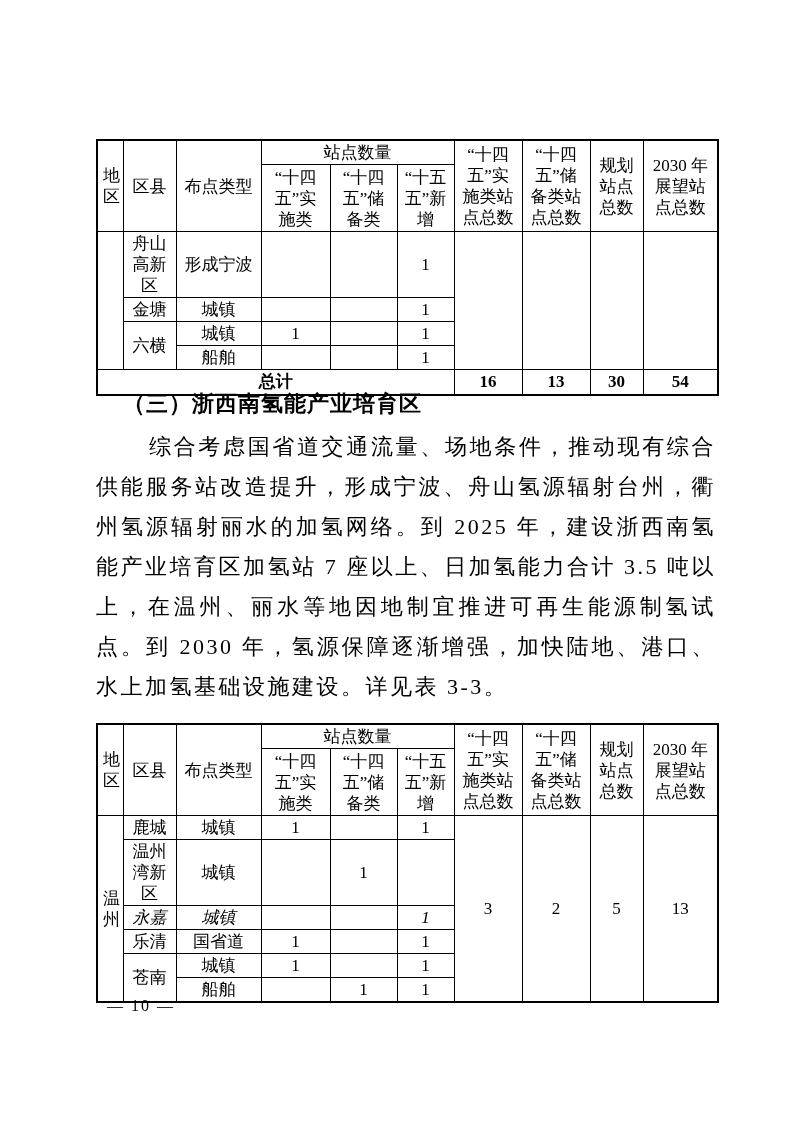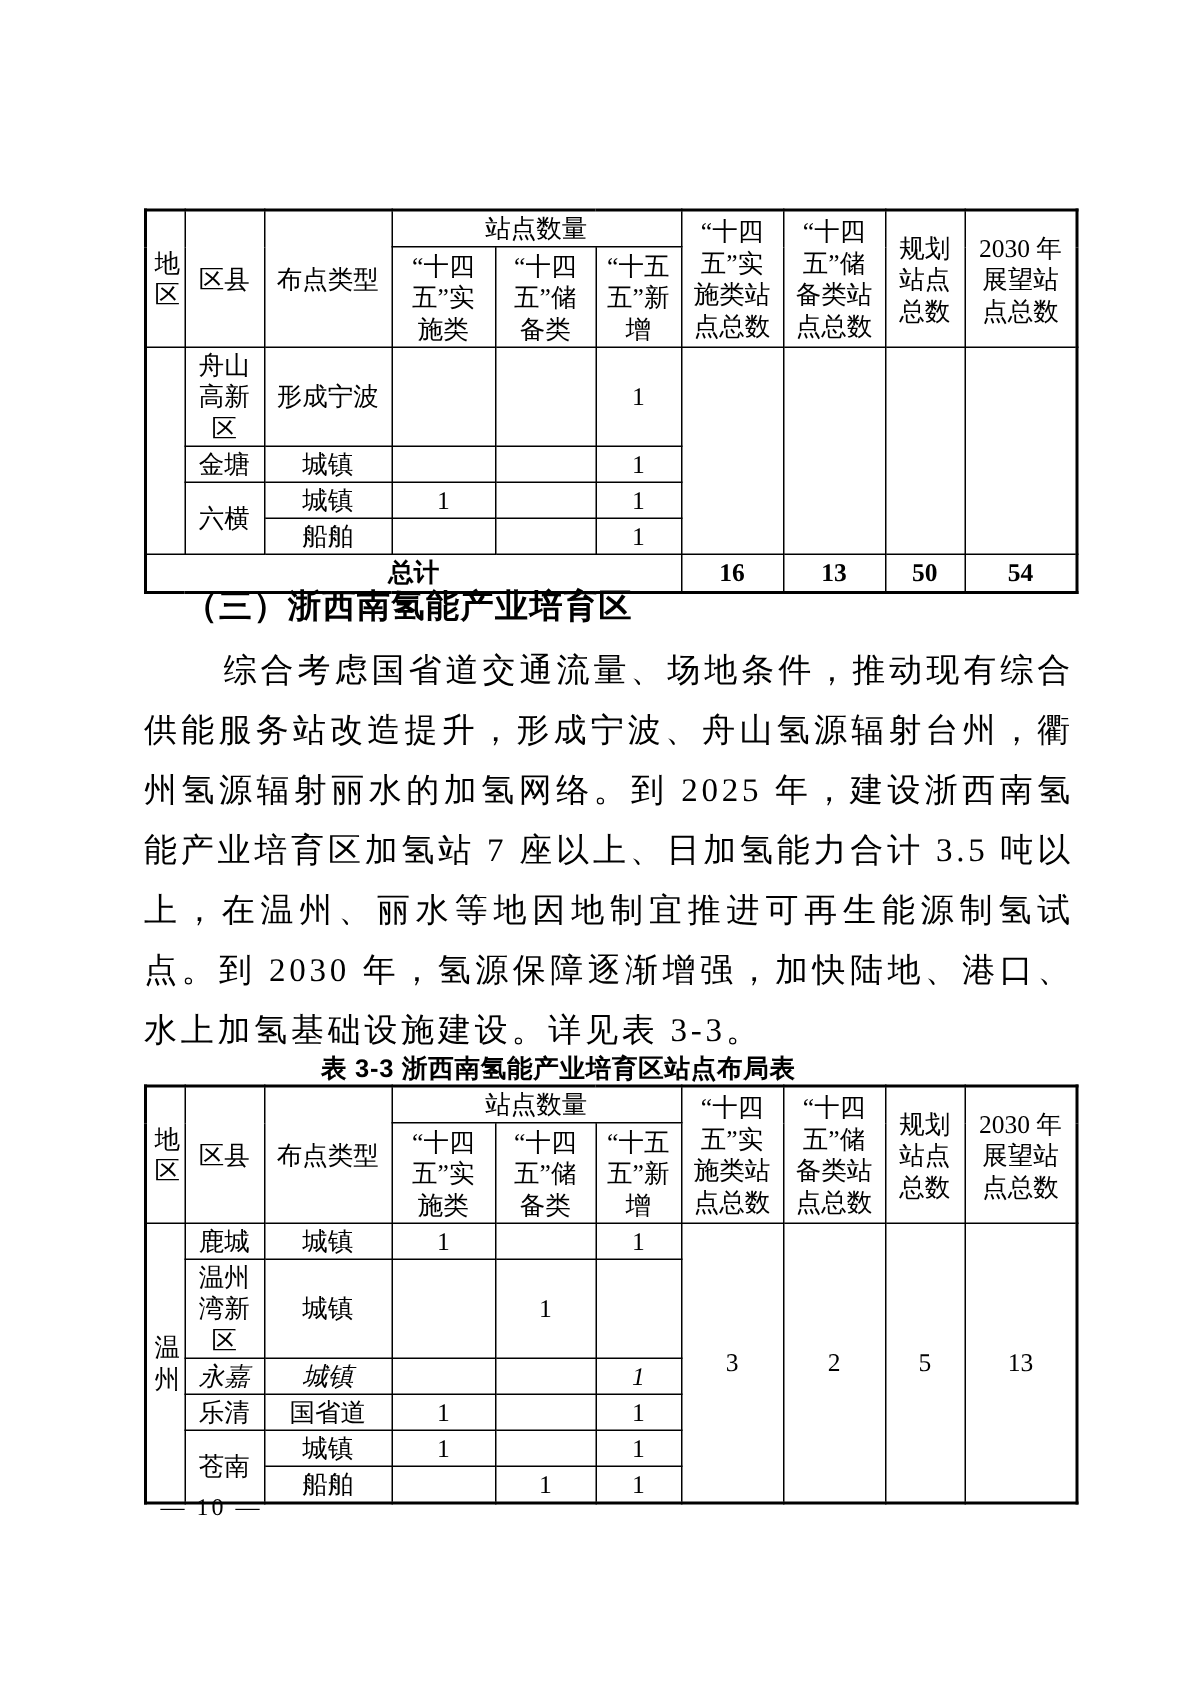--- a/index.html
+++ b/index.html
@@ -112,31 +112,30 @@
       <tr class="rh22">
         <td>船舶</td>
         <td></td>
         <td></td>
         <td>1</td>
       </tr>
       <tr class="rh25">
         <td colspan="6" class="bold">总计</td>
         <td class="bold">16</td>
         <td class="bold">13</td>
-        <td class="bold">50</td>
+        <td class="bold">30</td>
         <td class="bold">54</td>
       </tr>
     </tbody>
   </table>
 
   <div class="heading">（三）浙西南氢能产业培育区</div>
 
   <p class="para">综合考虑国省道交通流量、场地条件，推动现有综合供能服务站改造提升，形成宁波、舟山氢源辐射台州，衢州氢源辐射丽水的加氢网络。到 2025 年，建设浙西南氢能产业培育区加氢站 7 座以上、日加氢能力合计 3.5 吨以上，在温州、丽水等地因地制宜推进可再生能源制氢试点。到 2030 年，氢源保障逐渐增强，加快陆地、港口、水上加氢基础设施建设。详见表 3-3。</p>
 
-  <div class="caption">表 3-3 浙西南氢能产业培育区站点布局表</div>
 
   <table class="grid t2">
     <colgroup>
       <col style="width:26px">
         <col style="width:53px">
         <col style="width:85px">
       <col style="width:69px">
         <col style="width:67px">
         <col style="width:57px">
       <col style="width:68px">

